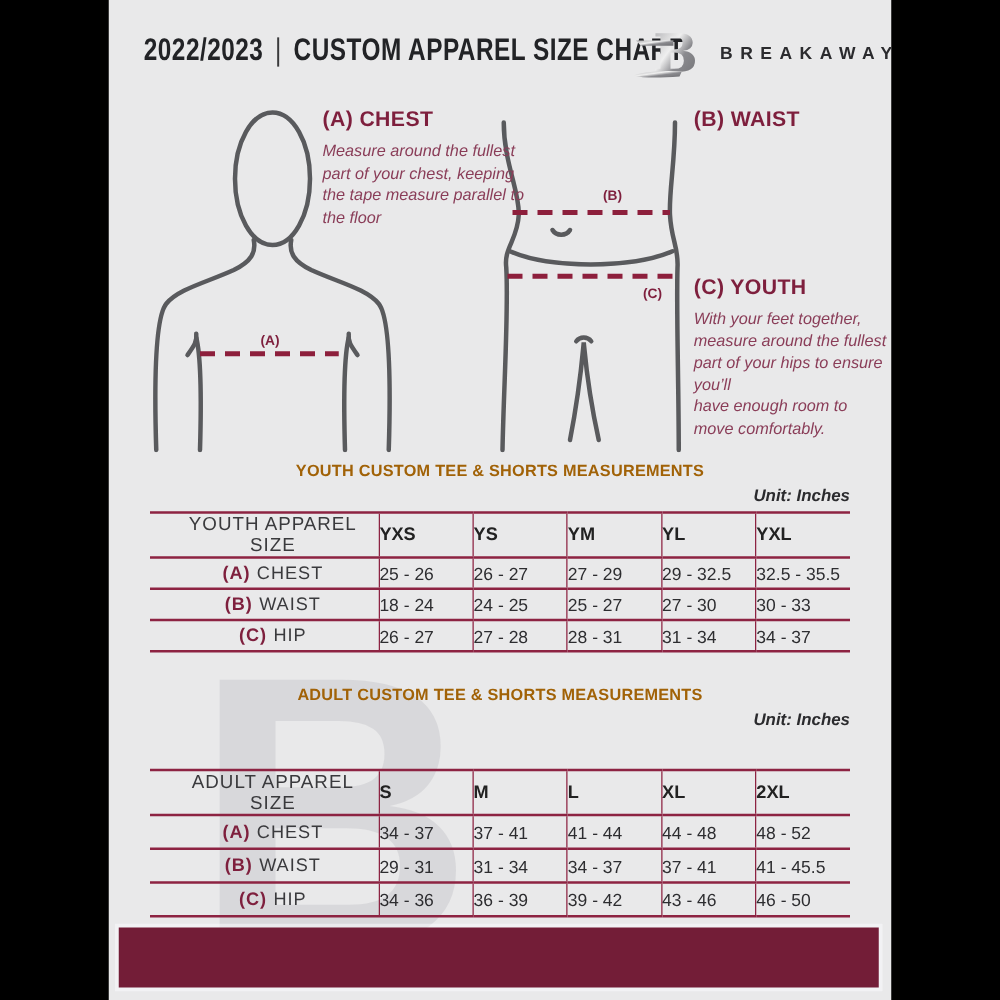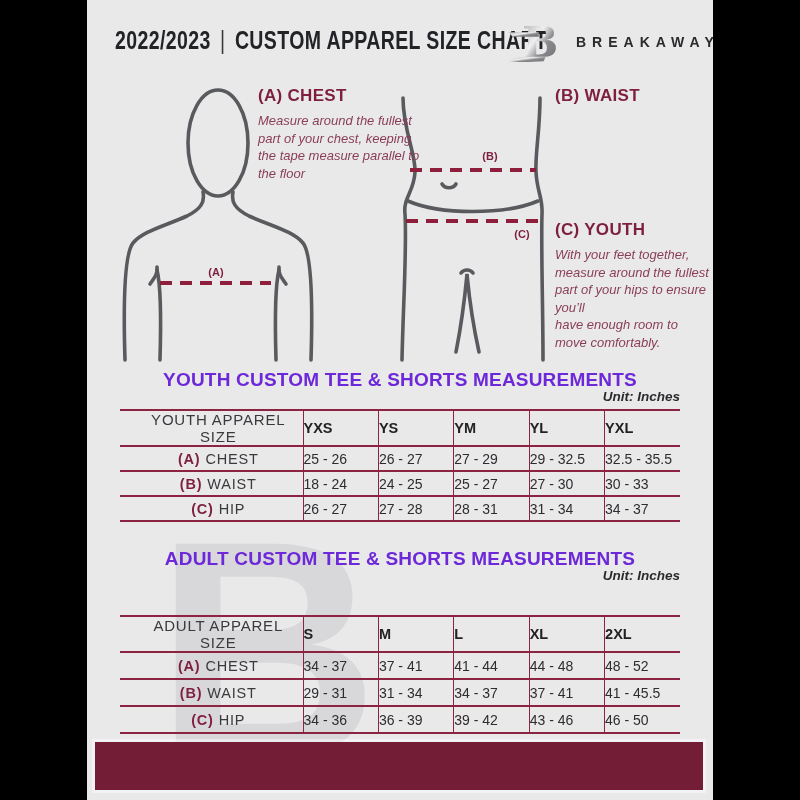--- a/index.html
+++ b/index.html
@@ -24,22 +24,22 @@
   .fig{position:absolute;}
   .fig path,.fig ellipse{fill:none;stroke:#595a5d;stroke-width:3.6;stroke-linecap:round;}
   .fig .dash{stroke:#8d1f3c;stroke-width:4;stroke-dasharray:12 8;stroke-linecap:butt;}
   .fig text{font-family:"Liberation Sans",sans-serif;font-size:11px;font-weight:bold;fill:#7e1f3d;}
 
   
   .sec-head{position:absolute;font-size:17px;font-weight:bold;color:#7e1f3d;letter-spacing:0.3px;}
   .sec-body{position:absolute;font-size:13px;font-style:italic;color:#8a3d58;line-height:17.5px;}
 
   
-  .tbl-title{position:absolute;left:33px;width:560px;text-align:center;font-size:19px;
-    font-weight:bold;color:#6d28d9;letter-spacing:0.2px;}
+  .tbl-title{position:absolute;left:33px;width:560px;text-align:center;font-size:13px;
+    font-weight:bold;color:#a16207;letter-spacing:0.2px;}
   .tbl-unit{position:absolute;left:33px;width:560px;text-align:right;font-size:13.5px;
     font-style:italic;font-weight:600;color:#2b2b2e;}
   table.size-table{position:absolute;left:33px;width:560px;border-collapse:collapse;
     table-layout:fixed;}
   table.size-table td{border-top:2px solid #8d2342;border-bottom:2px solid #8d2342;padding:0;
     text-align:left;vertical-align:middle;color:#2d2d30;font-size:14px;}
   table.size-table td + td{border-left:1.5px solid #8d2342;}
   table.size-table td.lab{text-align:center;padding-left:14px;letter-spacing:0.8px;font-size:14.5px;color:#3a3a3d;}
   table.size-table tr.head td{font-weight:bold;font-size:14.5px;color:#222;}
   table.size-table tr.head td.lab{font-weight:normal;font-size:15px;color:#3a3a3d;}

